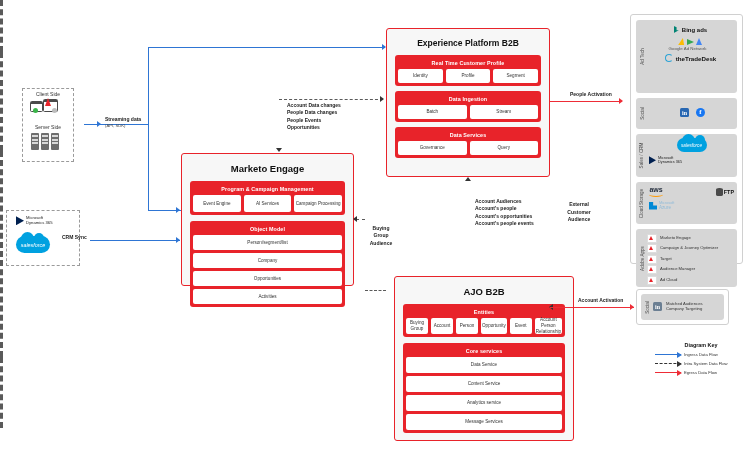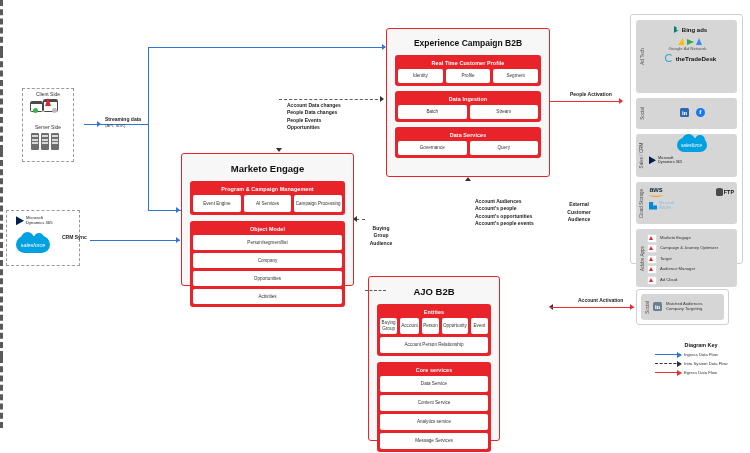--- a/index.html
+++ b/index.html
@@ -193,21 +193,21 @@
 
 <div class="hline blue" style="left:90px;top:240px;width:90px;"></div>
 <div class="arrow ar-r-blue" style="left:176px;top:237px;"></div>
 <div class="flowlbl b" style="left:62px;top:234px;">CRM Sync</div>
 
 <div class="vline blue" style="left:148px;top:124px;height:86px;"></div>
 <div class="hline blue" style="left:148px;top:210px;width:33px;"></div>
 <div class="arrow ar-r-blue" style="left:176px;top:207px;"></div>
 
 <div class="abs sysbox" style="left:386px;top:28px;width:164px;height:149px;padding:5px 8px;">
-  <div class="systitle" style="font-size:8.5px;margin:4px 0 7px 0;">Experience Campaign B2B</div>
+  <div class="systitle" style="font-size:8.5px;margin:4px 0 7px 0;">Experience Platform B2B</div>
 
   <div class="redgroup" style="margin-bottom:5px;">
     <div class="ghead">Real Time Customer Profile</div>
     <div class="cells">
       <div class="cell" style="flex:1 1 0;height:12px;">Identity</div>
       <div class="cell" style="flex:1 1 0;height:12px;">Profile</div>
       <div class="cell" style="flex:1 1 0;height:12px;">Segment</div>
     </div>
   </div>
 
@@ -244,21 +244,21 @@
     <div class="ghead">Object Model</div>
     <div class="cells">
       <div class="cell" style="flex:1 1 calc(50% - 2px);height:13px;">Person/segment/list</div>
       <div class="cell" style="flex:1 1 calc(50% - 2px);height:13px;">Company</div>
       <div class="cell" style="flex:1 1 calc(50% - 2px);height:13px;">Opportunities</div>
       <div class="cell" style="flex:1 1 calc(50% - 2px);height:13px;">Activities</div>
     </div>
   </div>
 </div>
 
-<div class="abs sysbox" style="left:368px;top:276px;width:132px;height:165px;padding:5px 8px;">
+<div class="abs sysbox" style="left:394px;top:276px;width:180px;height:165px;padding:5px 8px;">
   <div class="systitle" style="font-size:9.5px;margin:4px 0 7px 0;">AJO B2B</div>
 
   <div class="redgroup" style="margin-bottom:6px;">
     <div class="ghead">Entities</div>
     <div class="cells">
       <div class="cell" style="flex:1 1 0;height:14px;">Buying Group</div>
       <div class="cell" style="flex:1 1 0;height:14px;">Account</div>
       <div class="cell" style="flex:1 1 0;height:14px;">Person</div>
       <div class="cell" style="flex:1 1 0;height:14px;">Opportunity</div>
       <div class="cell" style="flex:1 1 0;height:14px;">Event</div>

